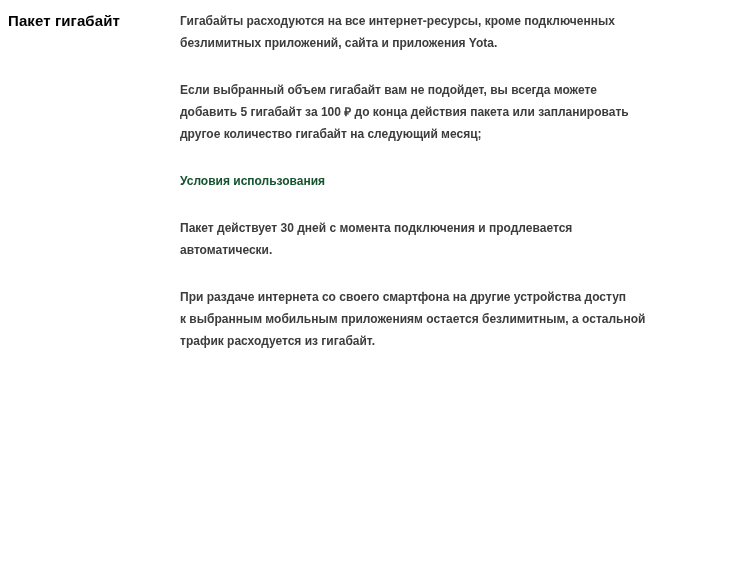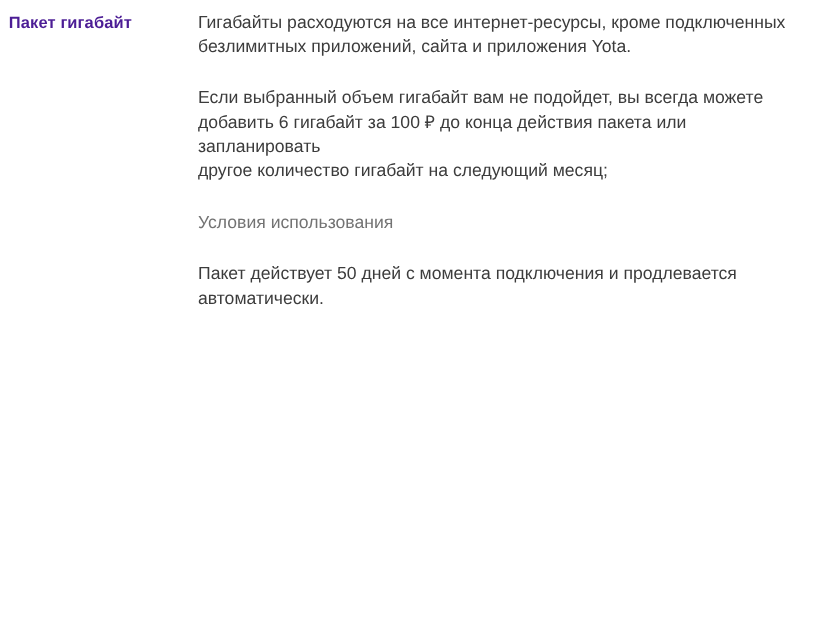--- a/index.html
+++ b/index.html
@@ -20,54 +20,58 @@
     box-sizing: border-box;
     width: 744px;
     padding: 10px 10px 0 8px;
   }
   .section-label {
     flex: 0 0 172px;
     width: 172px;
     font-size: 15px;
     font-weight: bold;
     line-height: 22px;
-    color: #4c1d95;
+    color: #000000;
     letter-spacing: 0.1px;
   }
   .section-content {
     flex: 1 1 auto;
     min-width: 0;
-    font-size: 16px;
+    font-size: 12px;
     line-height: 22px;
     color: #3c3c3c;
+    font-weight: bold;
   }
   .section-content p {
     margin: 0 0 25px 0;
     white-space: pre-line; 
   }
   .section-content p.subtitle {
-    color: #737373;
+    color: #14532d;
   }
 </style>
 </head>
 <body>
 
 <div class="section-row">
   <div class="section-label">Пакет гигабайт</div>
 
   <div class="section-content">
     <p>Гигабайты расходуются на все интернет-ресурсы, кроме подключенных
 безлимитных приложений, сайта и приложения Yota.</p>
 
     <p>Если выбранный объем гигабайт вам не подойдет, вы всегда можете
-добавить 6 гигабайт за 100 ₽ до конца действия пакета или запланировать
+добавить 5 гигабайт за 100 ₽ до конца действия пакета или запланировать
 другое количество гигабайт на следующий месяц;</p>
 
     <p class="subtitle">Условия использования</p>
 
-    <p>Пакет действует 50 дней с момента подключения и продлевается
+    <p>Пакет действует 30 дней с момента подключения и продлевается
 автоматически.</p>
 
 
 
 
+    <p>При раздаче интернета со своего смартфона на другие устройства доступ
+к выбранным мобильным приложениям остается безлимитным, а остальной
+трафик расходуется из гигабайт.</p>
   </div>
 </div>
 
 </body></html>

